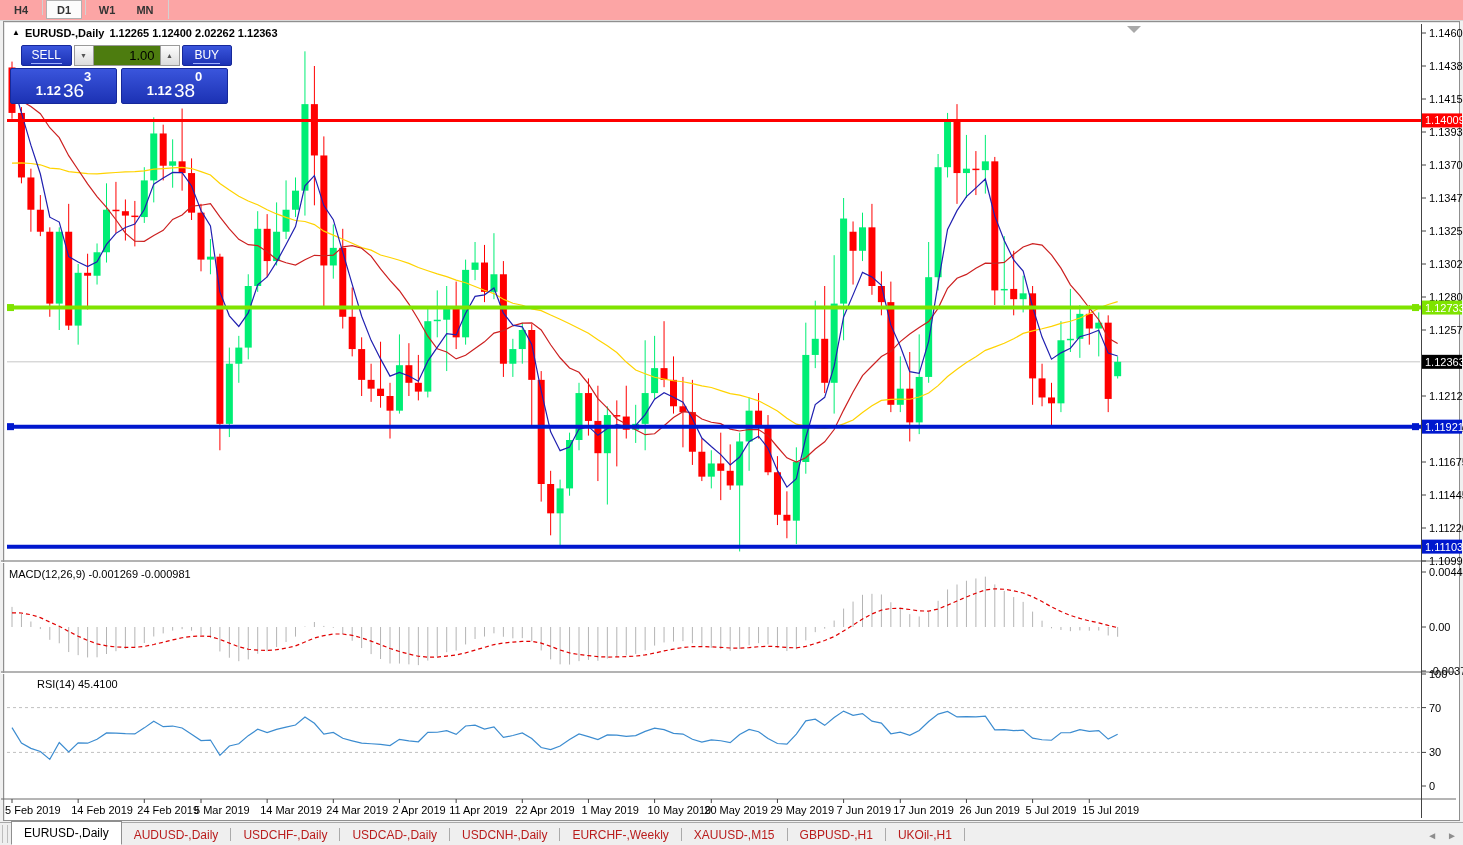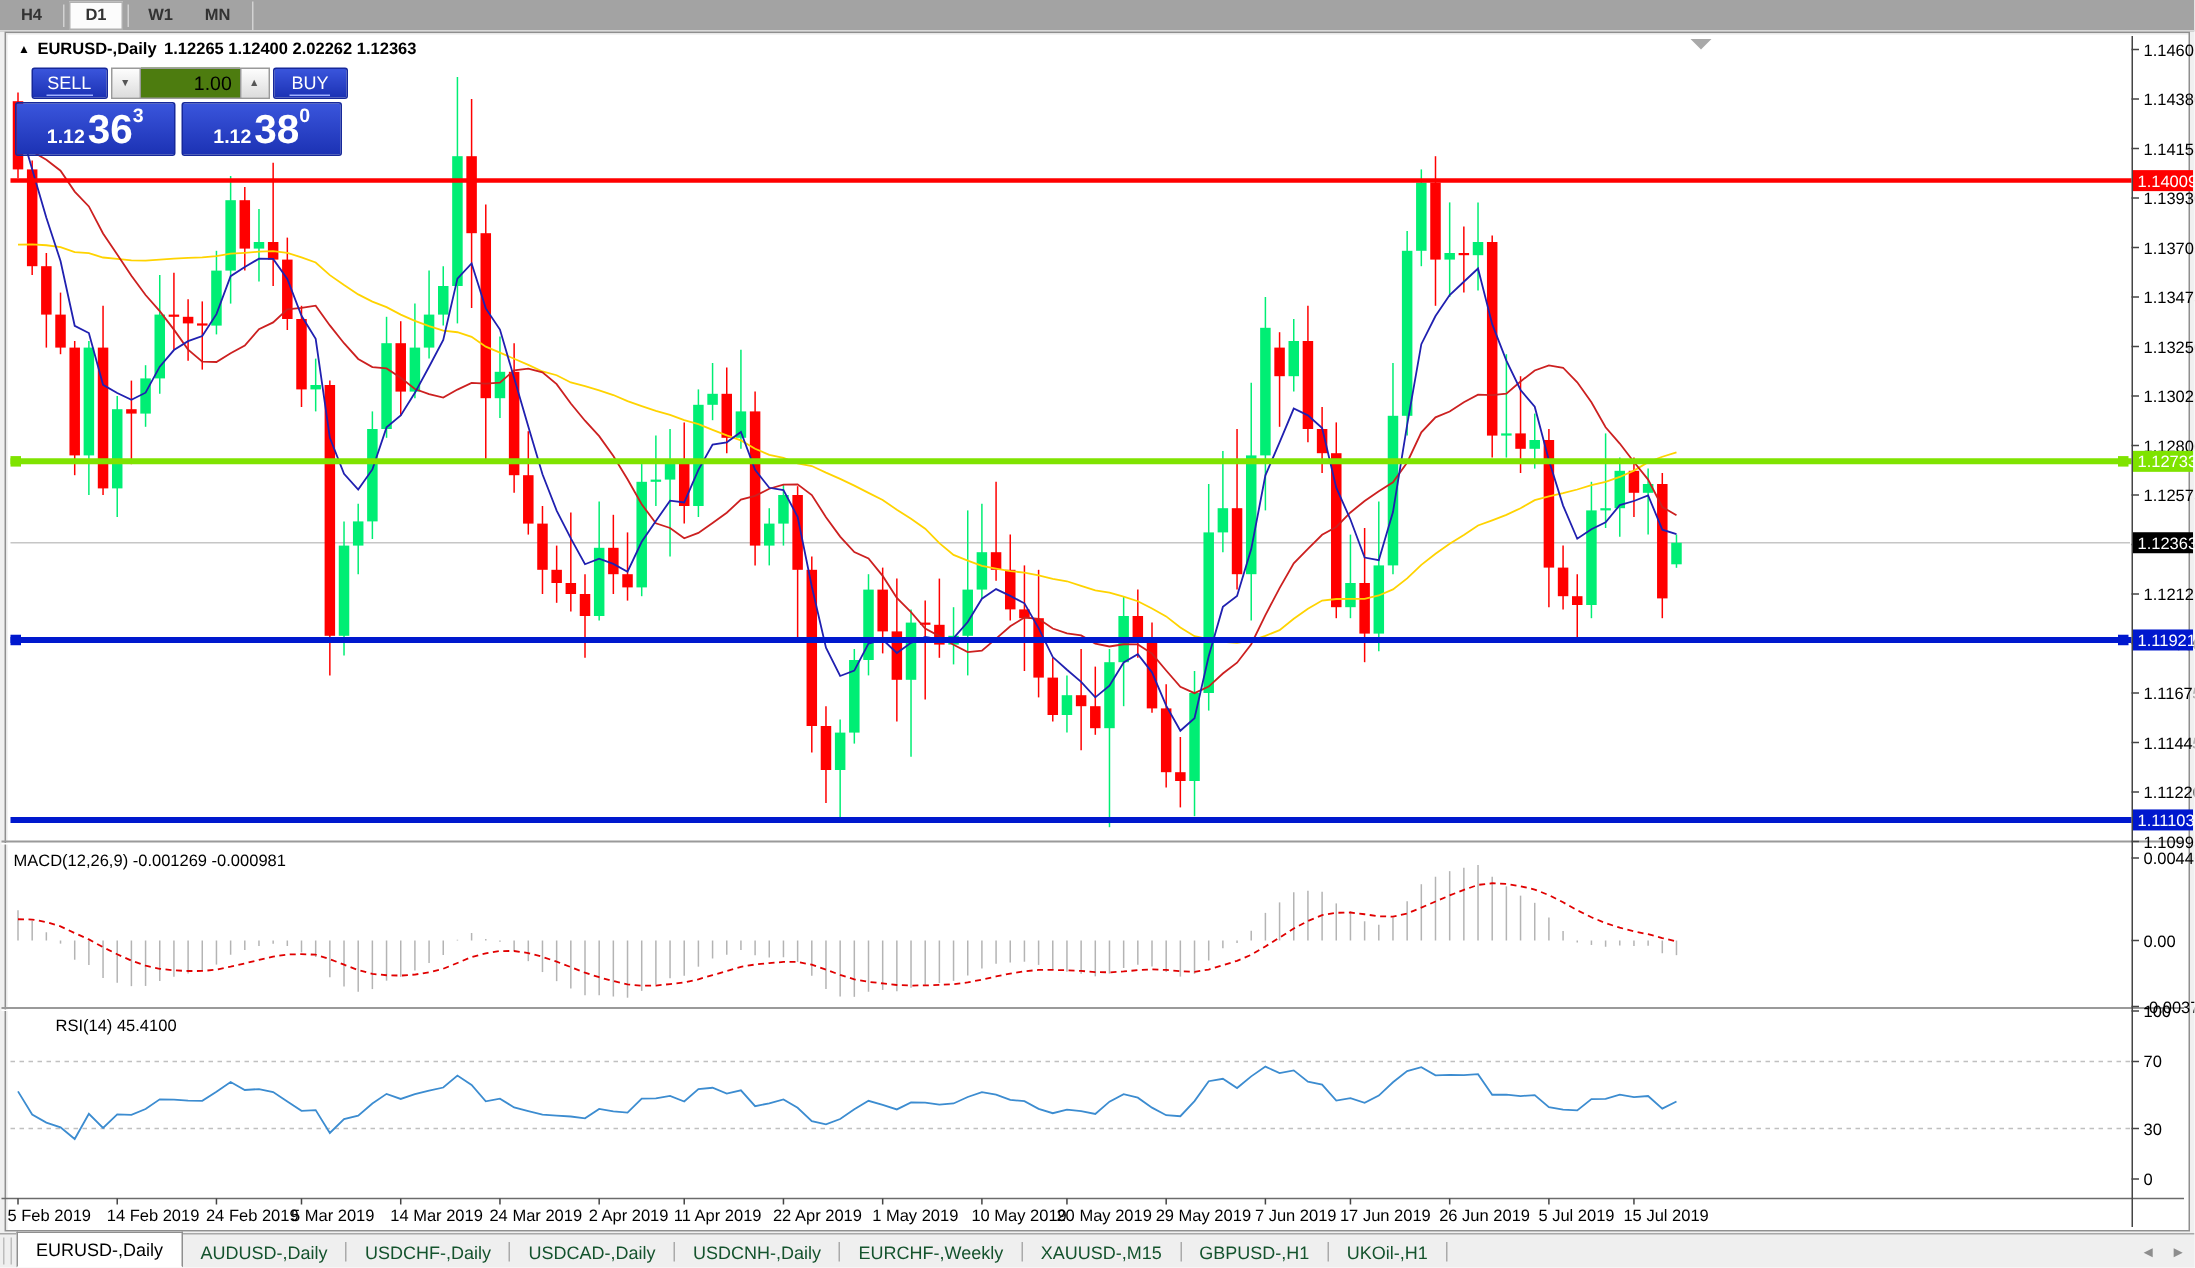--- a/index.html
+++ b/index.html
@@ -1,20 +1,20 @@
 <!DOCTYPE html>
 <html><head>
 <meta charset="utf-8">
 <style>
   html,body{margin:0;padding:0;}
   body{width:1463px;height:845px;position:relative;overflow:hidden;background:#f0f0f0;
        font-family:"Liberation Sans",sans-serif;-webkit-font-smoothing:none;}
   
-  .toolbar{position:absolute;left:0;top:0;width:1463px;height:21px;background:#a3a3a3;
-           border-bottom:1px solid #d9d9d9;display:flex;align-items:center;padding-left:2px;box-sizing:border-box;}
+  .toolbar{position:absolute;left:0;top:0;width:1463px;height:21px;background:#fca5a5;
+           border-bottom:1px solid #d9d9d9;display:flex;padding-left:2px;box-sizing:border-box;}
   .tf-btn{height:17px;min-width:26px;padding:0 4px;margin:0 1px;font-size:11px;font-weight:bold;color:#333;
           display:flex;align-items:center;justify-content:center;border:1px solid transparent;cursor:default;}
   .tf-btn.active{background:#fcfcfc;border:1px solid #b0b0b0;}
   .tf-sep{width:1px;height:15px;background:#d2d2d2;margin:0 2px;}
   .tf-sep.tall{height:19px;margin-left:4px;}
   
   .chart-window{position:absolute;left:3px;top:21px;width:1457px;height:800px;background:#ffffff;
                 border:1px solid #8f8f8f;box-sizing:border-box;box-shadow:inset 1px 1px 0 #e8e8e8;}
   
   #chart-svg{position:absolute;left:0;top:0;z-index:5;pointer-events:none;}
@@ -31,27 +31,27 @@
   .btn-blue .ul{border-bottom:1px solid #9fb0ff;padding:0 1px 1px 1px;}
   .tp-sell,.tp-buy{width:54px;}
   .spin{display:flex;height:21px;box-sizing:border-box;}
   .spin-btn{width:20px;background:linear-gradient(#fdfdfd,#dcdcdc);border:1px solid #9a9a9a;color:#555;
             font-size:7px;display:flex;align-items:center;justify-content:center;box-sizing:border-box;cursor:default;}
   .vol-field{width:66px;height:21px;border:1px solid #9a9a9a;border-left:none;border-right:none;background:#4d7c0f;
              font-size:13px;text-align:right;padding:0 5px 0 0;box-sizing:border-box;font-family:"Liberation Sans",sans-serif;}
   .tp-row2{display:flex;gap:4px;margin-top:2px;}
   .big-price{width:107px;height:36px;display:flex;align-items:flex-end;justify-content:center;padding-bottom:3px;box-sizing:border-box;}
   .bp-small{font-size:13px;font-weight:bold;margin-right:2px;line-height:1.4;}
-  .bp-big{font-size:27px;font-weight:bold;line-height:0.95;}
+  .bp-big{font-size:19px;font-weight:normal;line-height:0.95;}
   .bp-sup{font-size:13px;font-weight:bold;line-height:1;align-self:flex-start;margin-top:1px;}
   
   .tabbar{position:absolute;left:0;top:822px;width:1463px;height:23px;background:#efefef;border-top:1px solid #a8a8a8;
           display:flex;align-items:flex-end;z-index:20;box-sizing:border-box;}
   .tab-grip{width:4px;height:18px;border-left:1px solid #bdbdbd;border-right:1px solid #bdbdbd;margin:0 3px 2px 2px;}
-  .tab{height:20px;padding:0 12px;font-size:12px;color:#14532d;display:flex;align-items:center;cursor:default;white-space:nowrap;}
+  .tab{height:20px;padding:0 12px;font-size:12px;color:#b91c1c;display:flex;align-items:center;cursor:default;white-space:nowrap;}
   .tab.active{background:#ffffff;border:1px solid #8f8f8f;border-bottom:1px solid #ffffff;color:#000;height:22px;
               box-shadow:inset 1px 1px 0 #fff;}
   .tab-sep{width:1px;height:13px;background:#aaaaaa;margin-bottom:4px;}
   .tab-arrows{position:absolute;right:6px;bottom:4px;display:flex;gap:10px;color:#8d8d8d;font-size:10px;}
   .tab-arrows span{cursor:default;}
 </style>
 </head>
 <body>
 
 <div class="toolbar">

